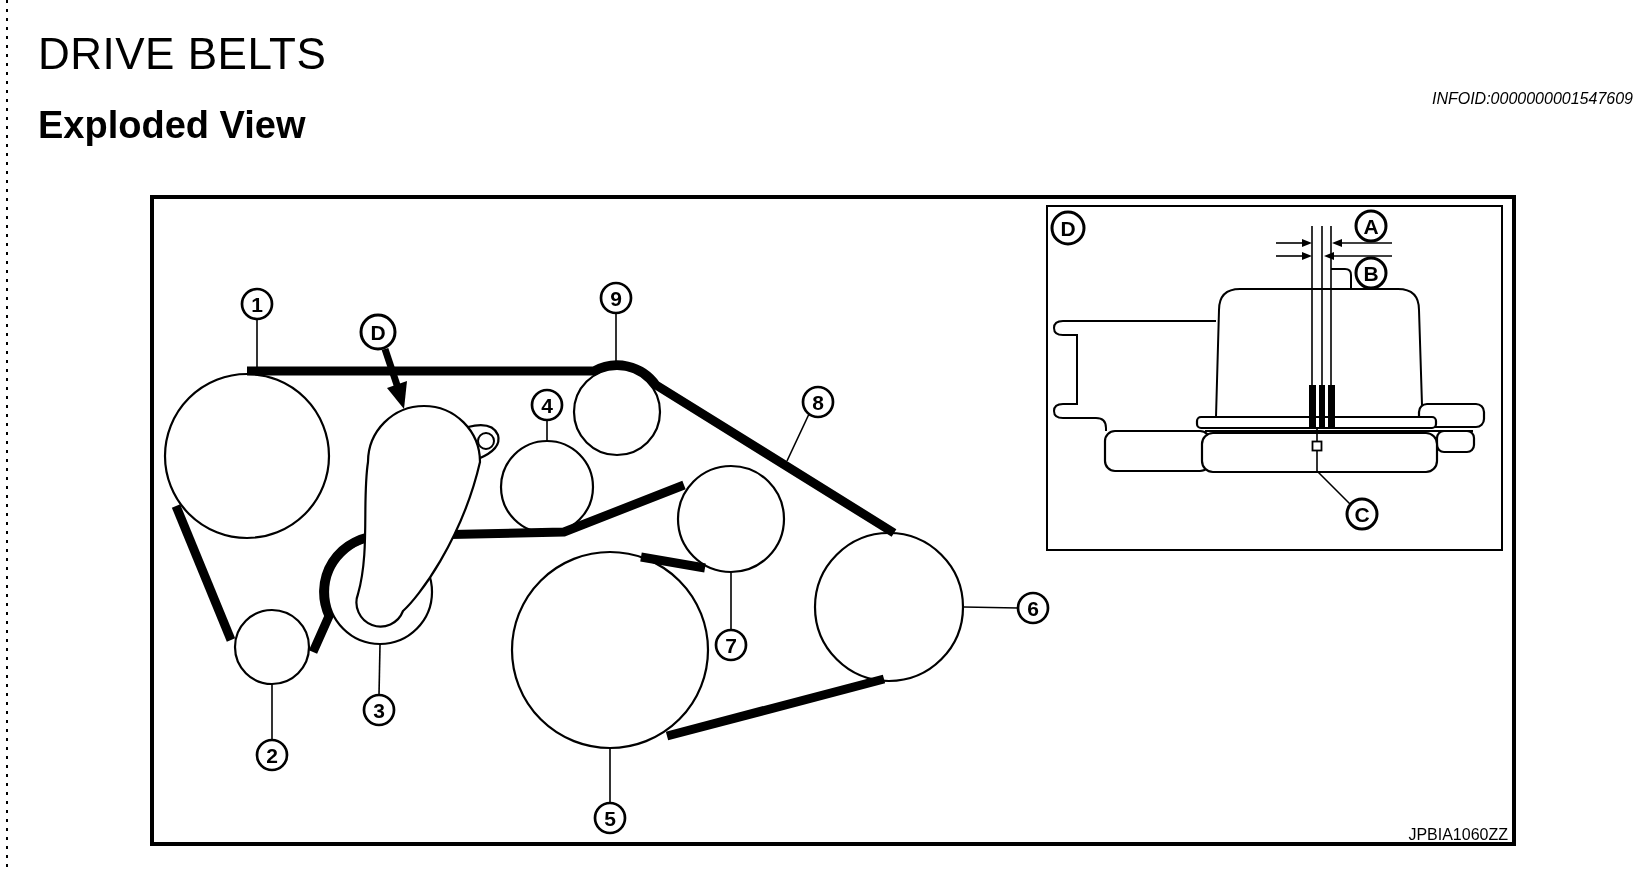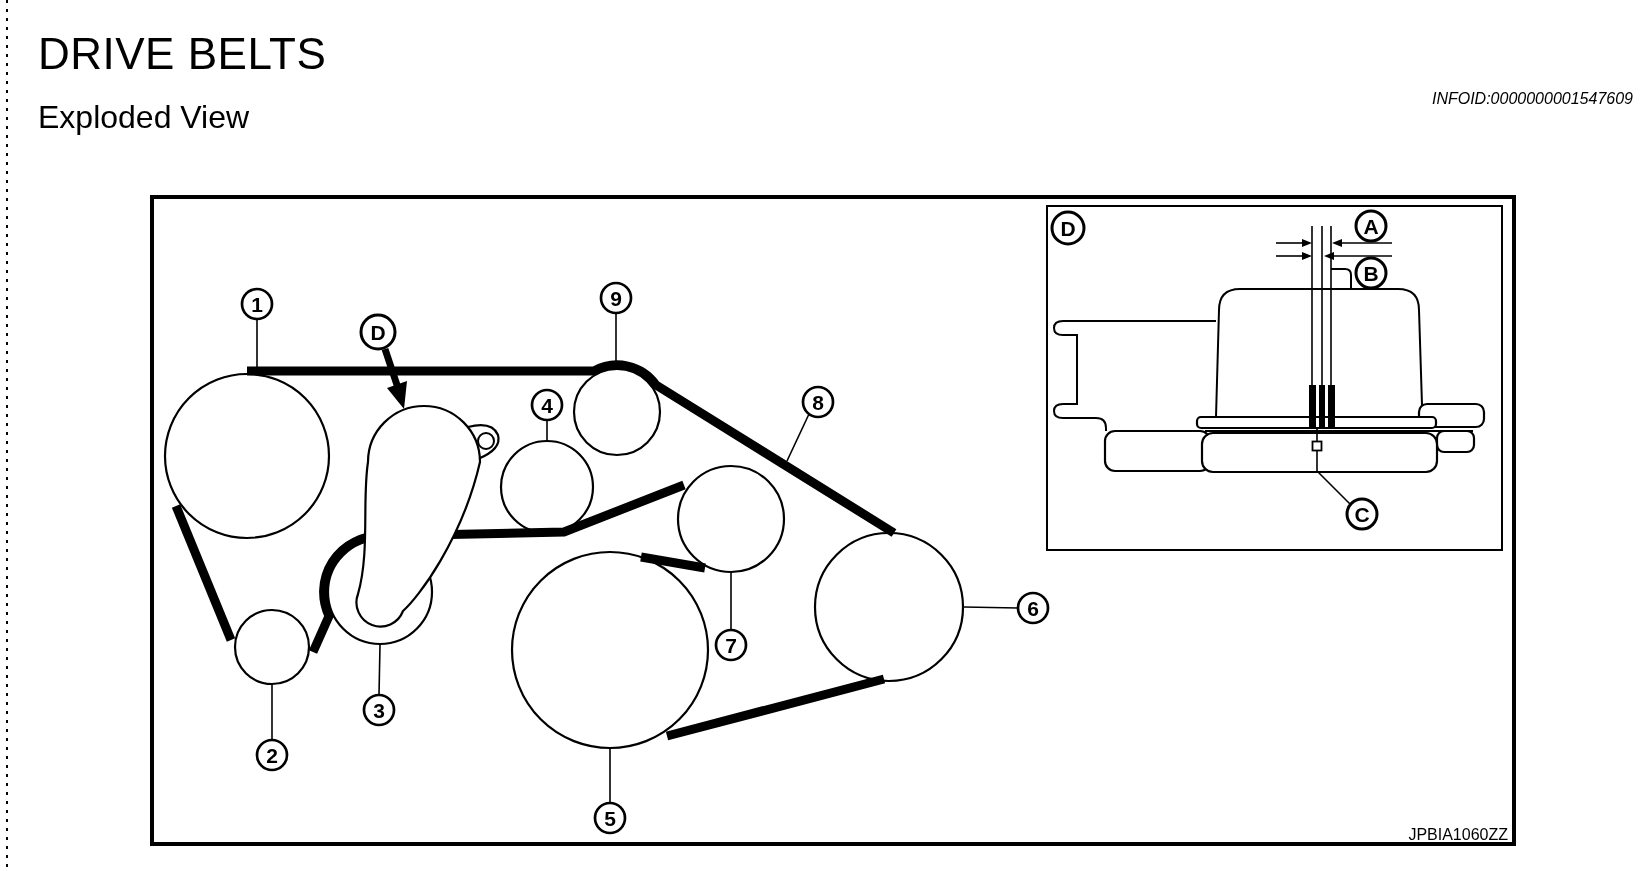--- a/index.html
+++ b/index.html
@@ -1,20 +1,20 @@
 <!DOCTYPE html>
 <html><head>
 <meta charset="utf-8">
 <style>
   html,body{margin:0;padding:0;width:1641px;height:871px;background:#fff;overflow:hidden;}
   .page{position:absolute;inset:0;background:#fff;font-family:"Liberation Sans",sans-serif;color:#000;}
   .edge-dots{position:absolute;left:6px;top:0;width:2px;height:871px;
     background:repeating-linear-gradient(to bottom,#000 0 3px,transparent 3px 9px);}
   .title{position:absolute;left:38px;top:0px;font-size:44px;font-weight:400;letter-spacing:.5px;white-space:nowrap;text-align:right;}
-  .subtitle{position:absolute;left:38px;top:72px;font-size:32px;font-weight:400;white-space:nowrap;}
+  .subtitle{position:absolute;left:38px;top:72px;font-size:38px;font-weight:700;white-space:nowrap;}
   .infoid{position:absolute;right:8px;top:90px;font-size:16px;font-style:italic;white-space:nowrap;margin-left:20px;}
   svg{position:absolute;left:0;top:0;}
   .c{fill:#fff;stroke:#000;stroke-width:2.2;}
   .b{fill:none;stroke:#000;stroke-width:9;stroke-linejoin:miter;}
   .l{fill:none;stroke:#000;stroke-width:1.6;}
   .t{fill:none;stroke:#000;stroke-width:2;}
   .w{fill:#fff;stroke:#000;stroke-width:2.2;}
   .ring{fill:#fff;stroke:#000;stroke-width:2.7;}
   .lring{fill:#fff;stroke:#000;stroke-width:3;}
   .blk{fill:#000;stroke:none;}

